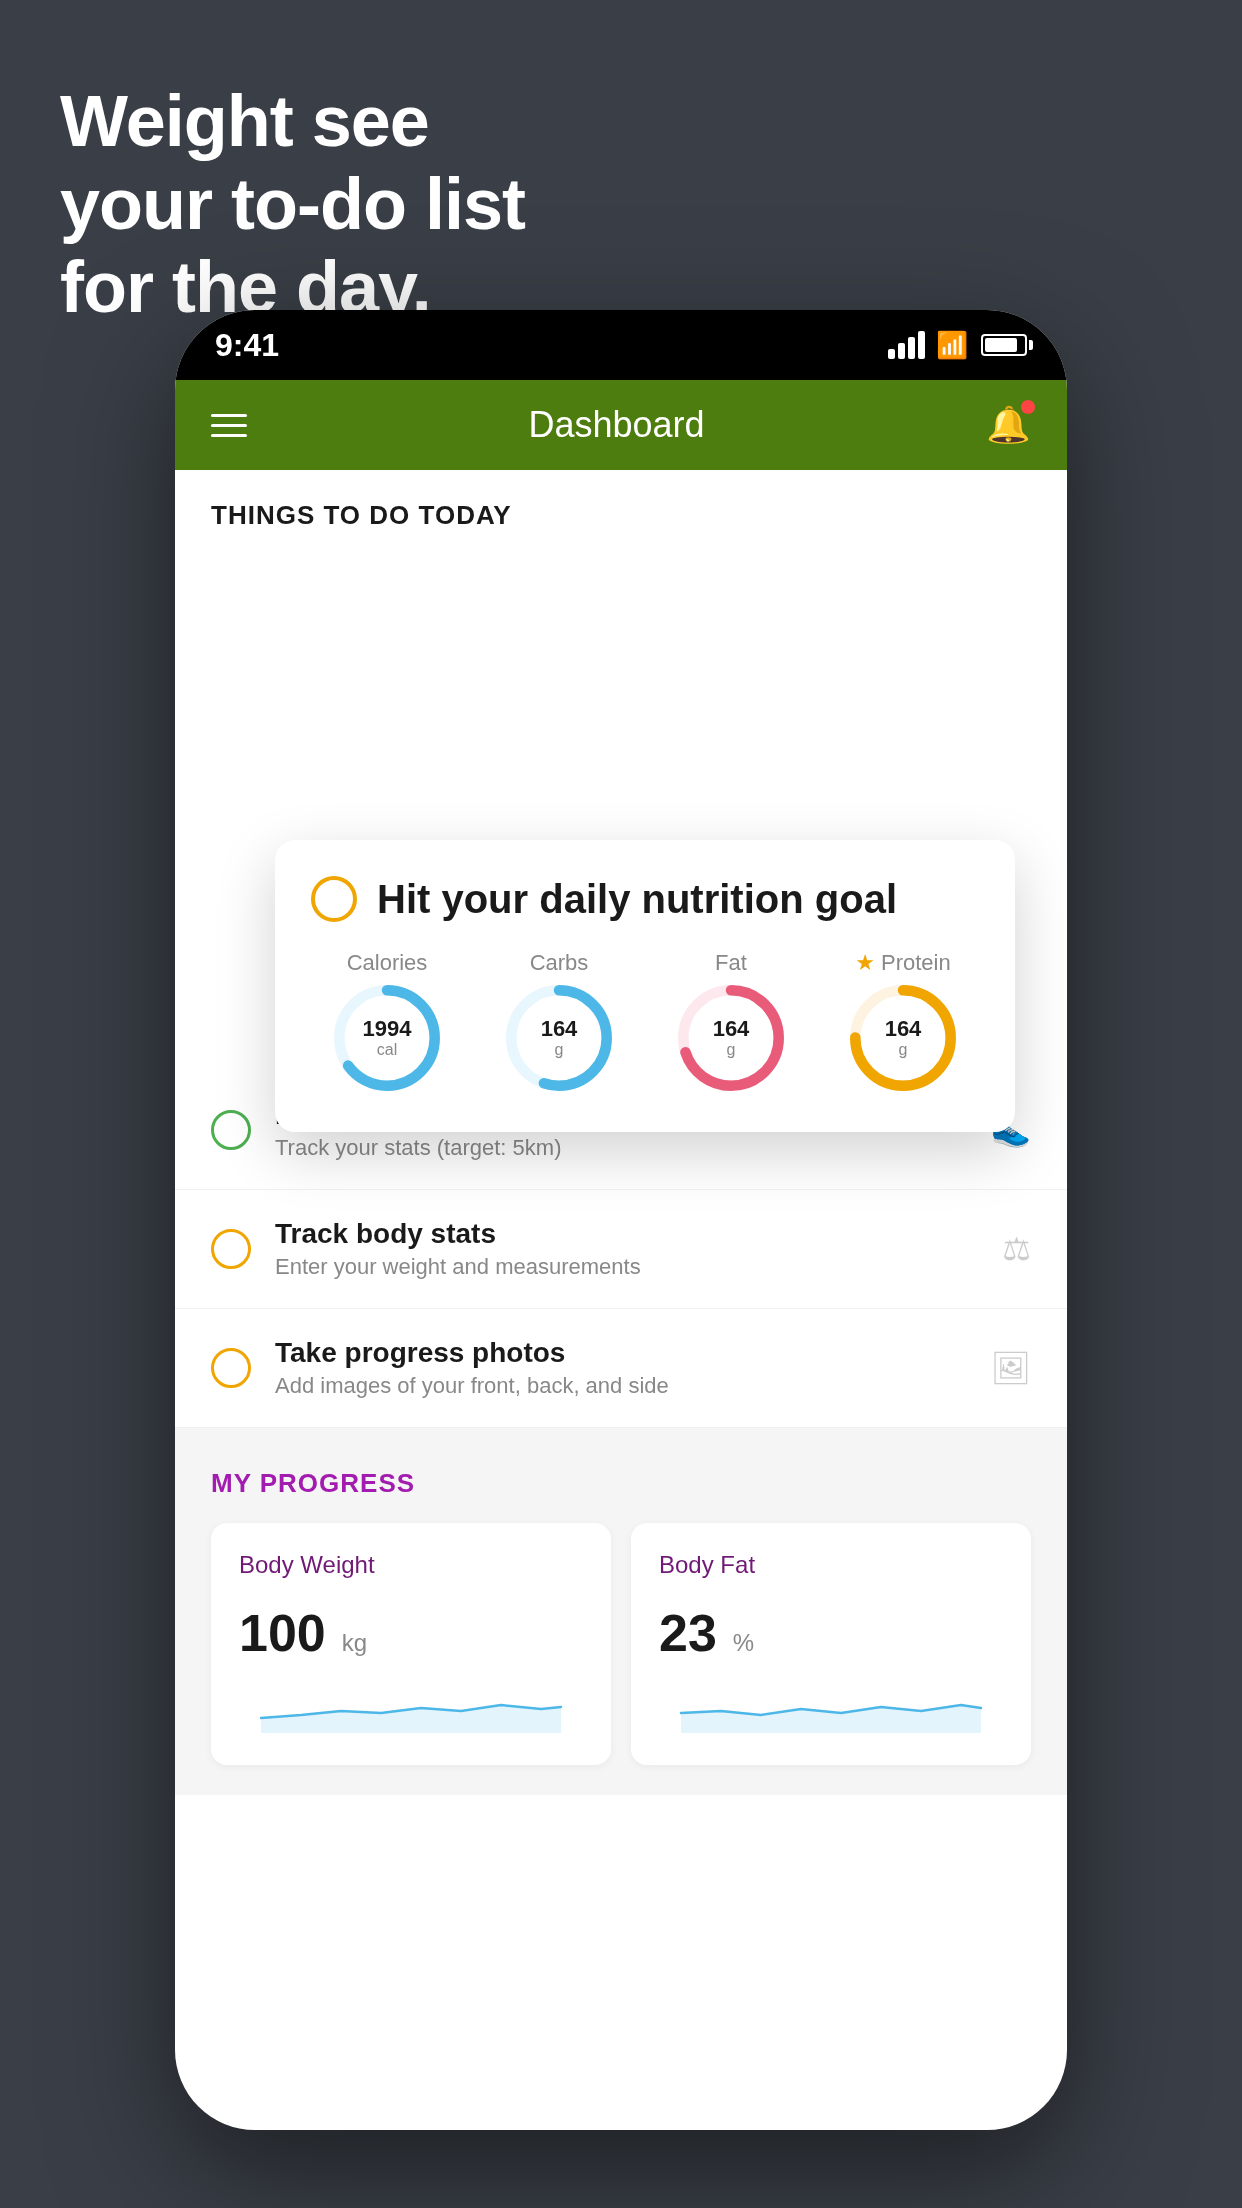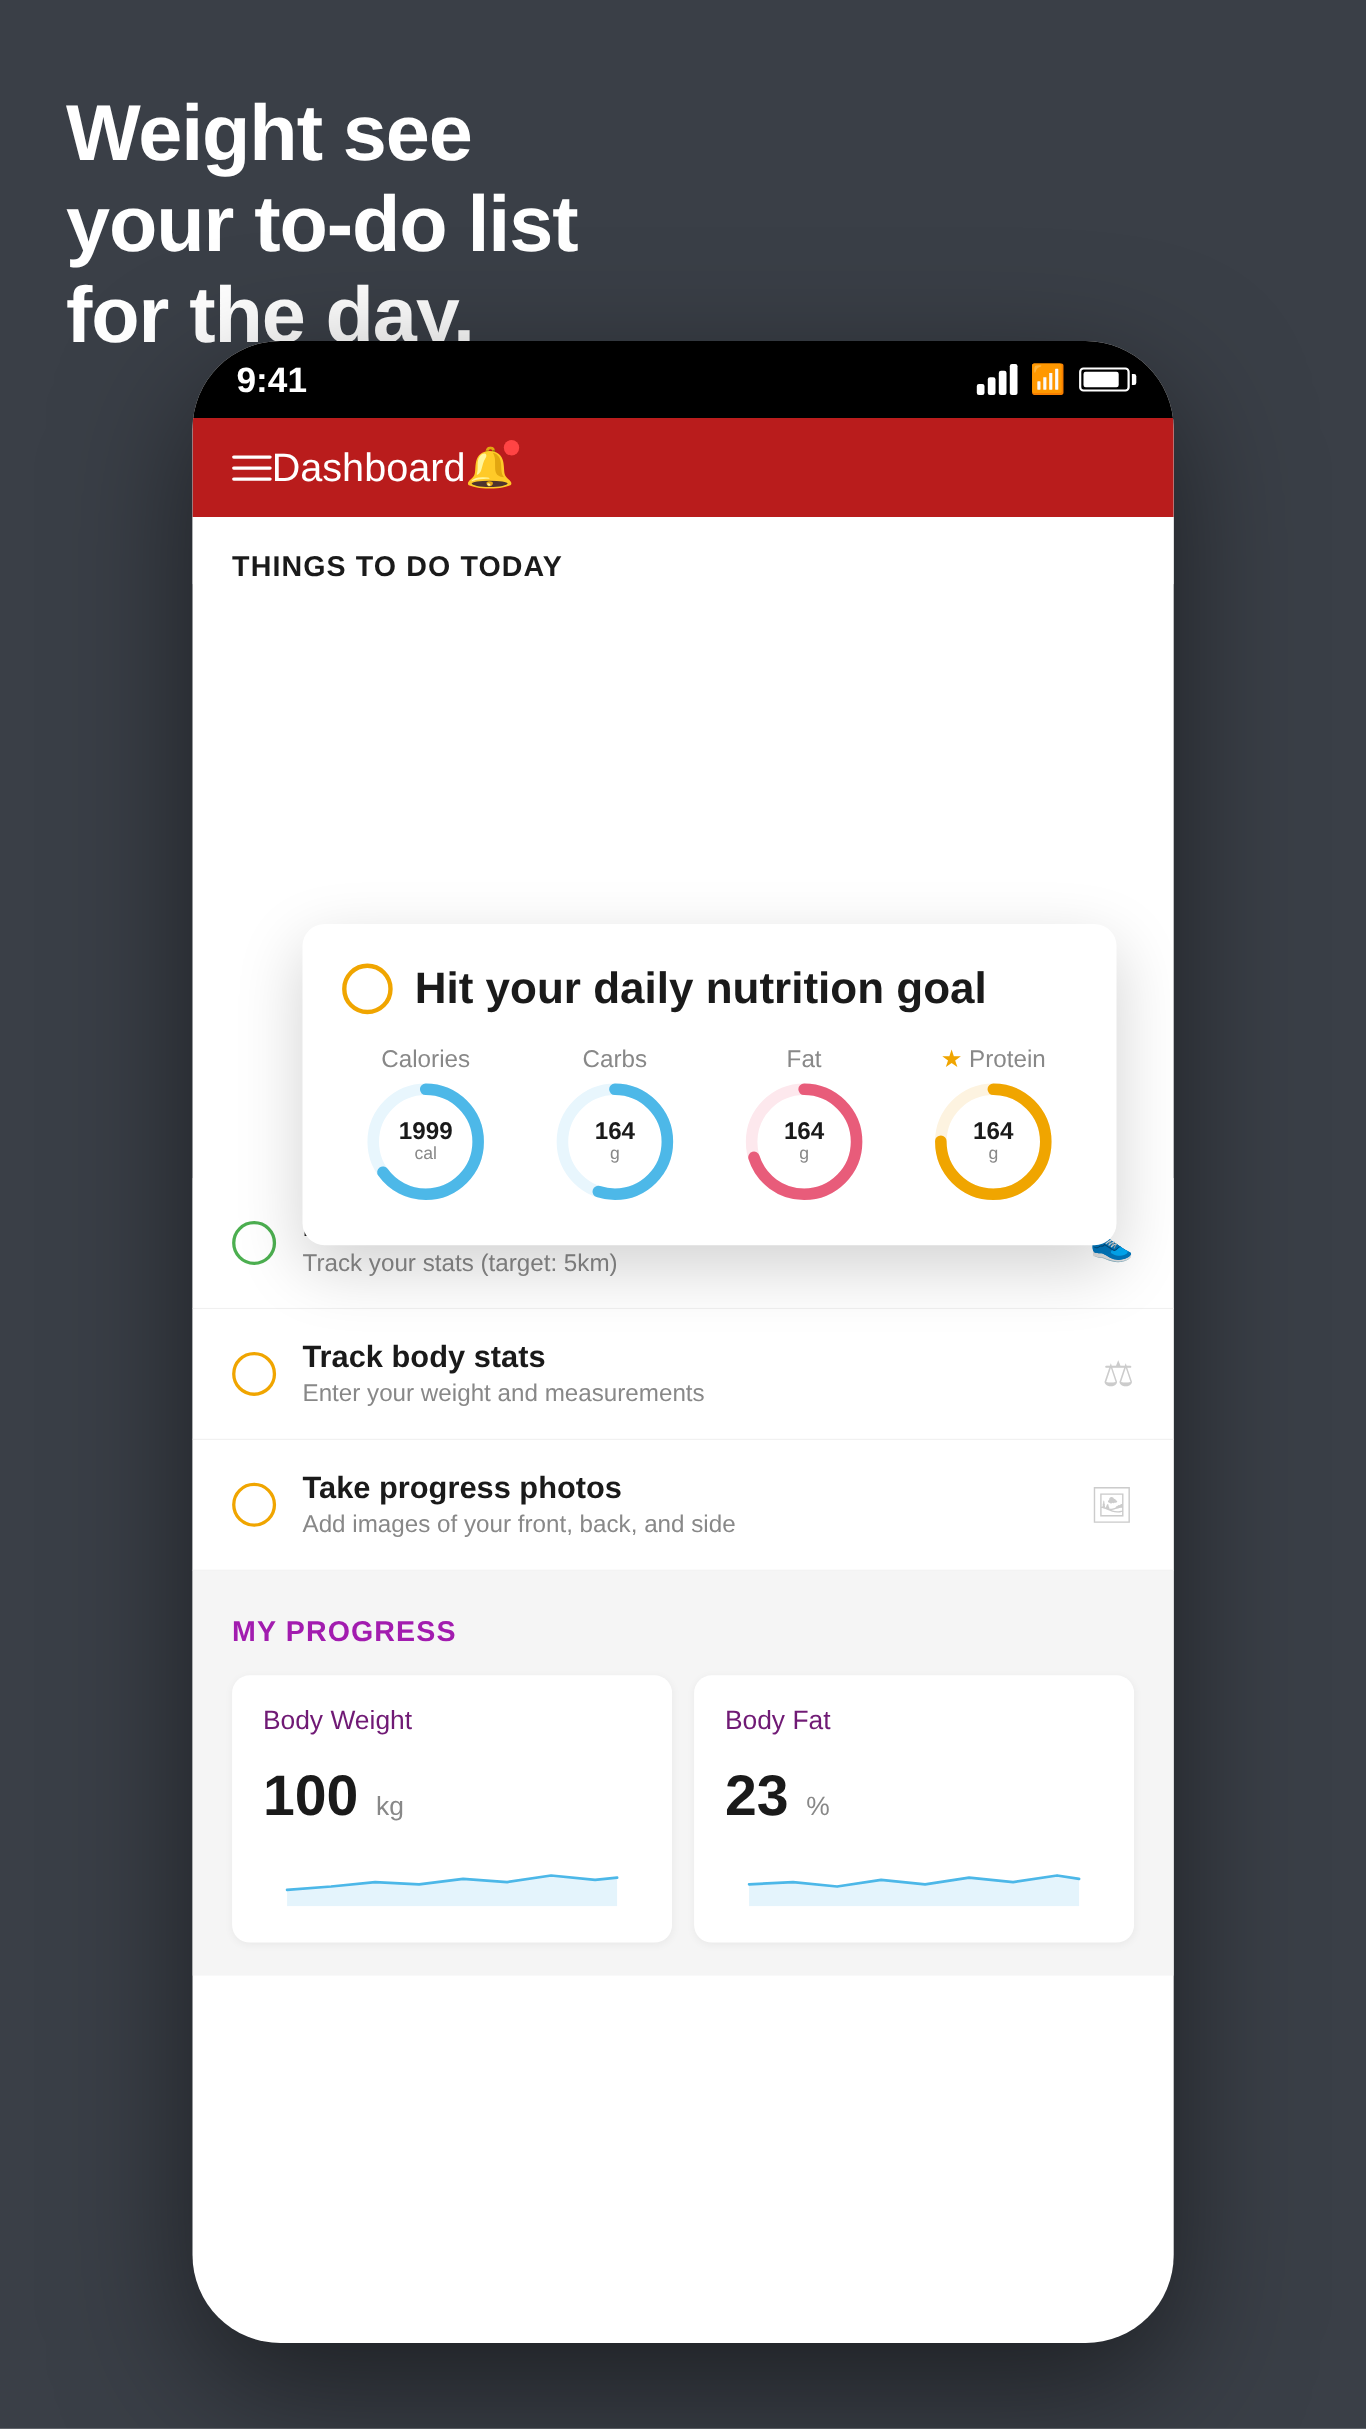--- a/index.html
+++ b/index.html
@@ -94,24 +94,25 @@
     }
     .battery-fill {
       width: 85%;
       height: 100%;
       background: #fff;
       border-radius: 2px;
     }
 
     
     .app-header {
-      background: #b91c1c;
+      background: #4d7c0f;
       height: 90px;
       display: flex;
       align-items: center;
+      justify-content: space-between;
       padding: 0 36px;
     }
     .hamburger {
       display: flex;
       flex-direction: column;
       gap: 7px;
     }
     .hamburger-line {
       width: 36px;
       height: 3px;
@@ -385,21 +386,21 @@
     <div class="nutrition-grid">
 
       <div class="nutrition-item">
         <span class="nutrition-label">Calories</span>
         <div class="donut-container">
           <svg viewBox="0 0 36 36">
             <circle cx="18" cy="18" r="15.9" fill="none" stroke="#e8f6fd" stroke-width="3.5"></circle>
             <circle cx="18" cy="18" r="15.9" fill="none" stroke="#4db8e8" stroke-width="3.5" stroke-dasharray="65 35" stroke-linecap="round"></circle>
           </svg>
           <div class="donut-center">
-            <div class="donut-value">1999</div>
+            <div class="donut-value">1994</div>
             <div class="donut-unit">cal</div>
           </div>
         </div>
       </div>
 
       <div class="nutrition-item">
         <span class="nutrition-label">Carbs</span>
         <div class="donut-container">
           <svg viewBox="0 0 36 36">
             <circle cx="18" cy="18" r="15.9" fill="none" stroke="#e8f6fd" stroke-width="3.5"></circle>

